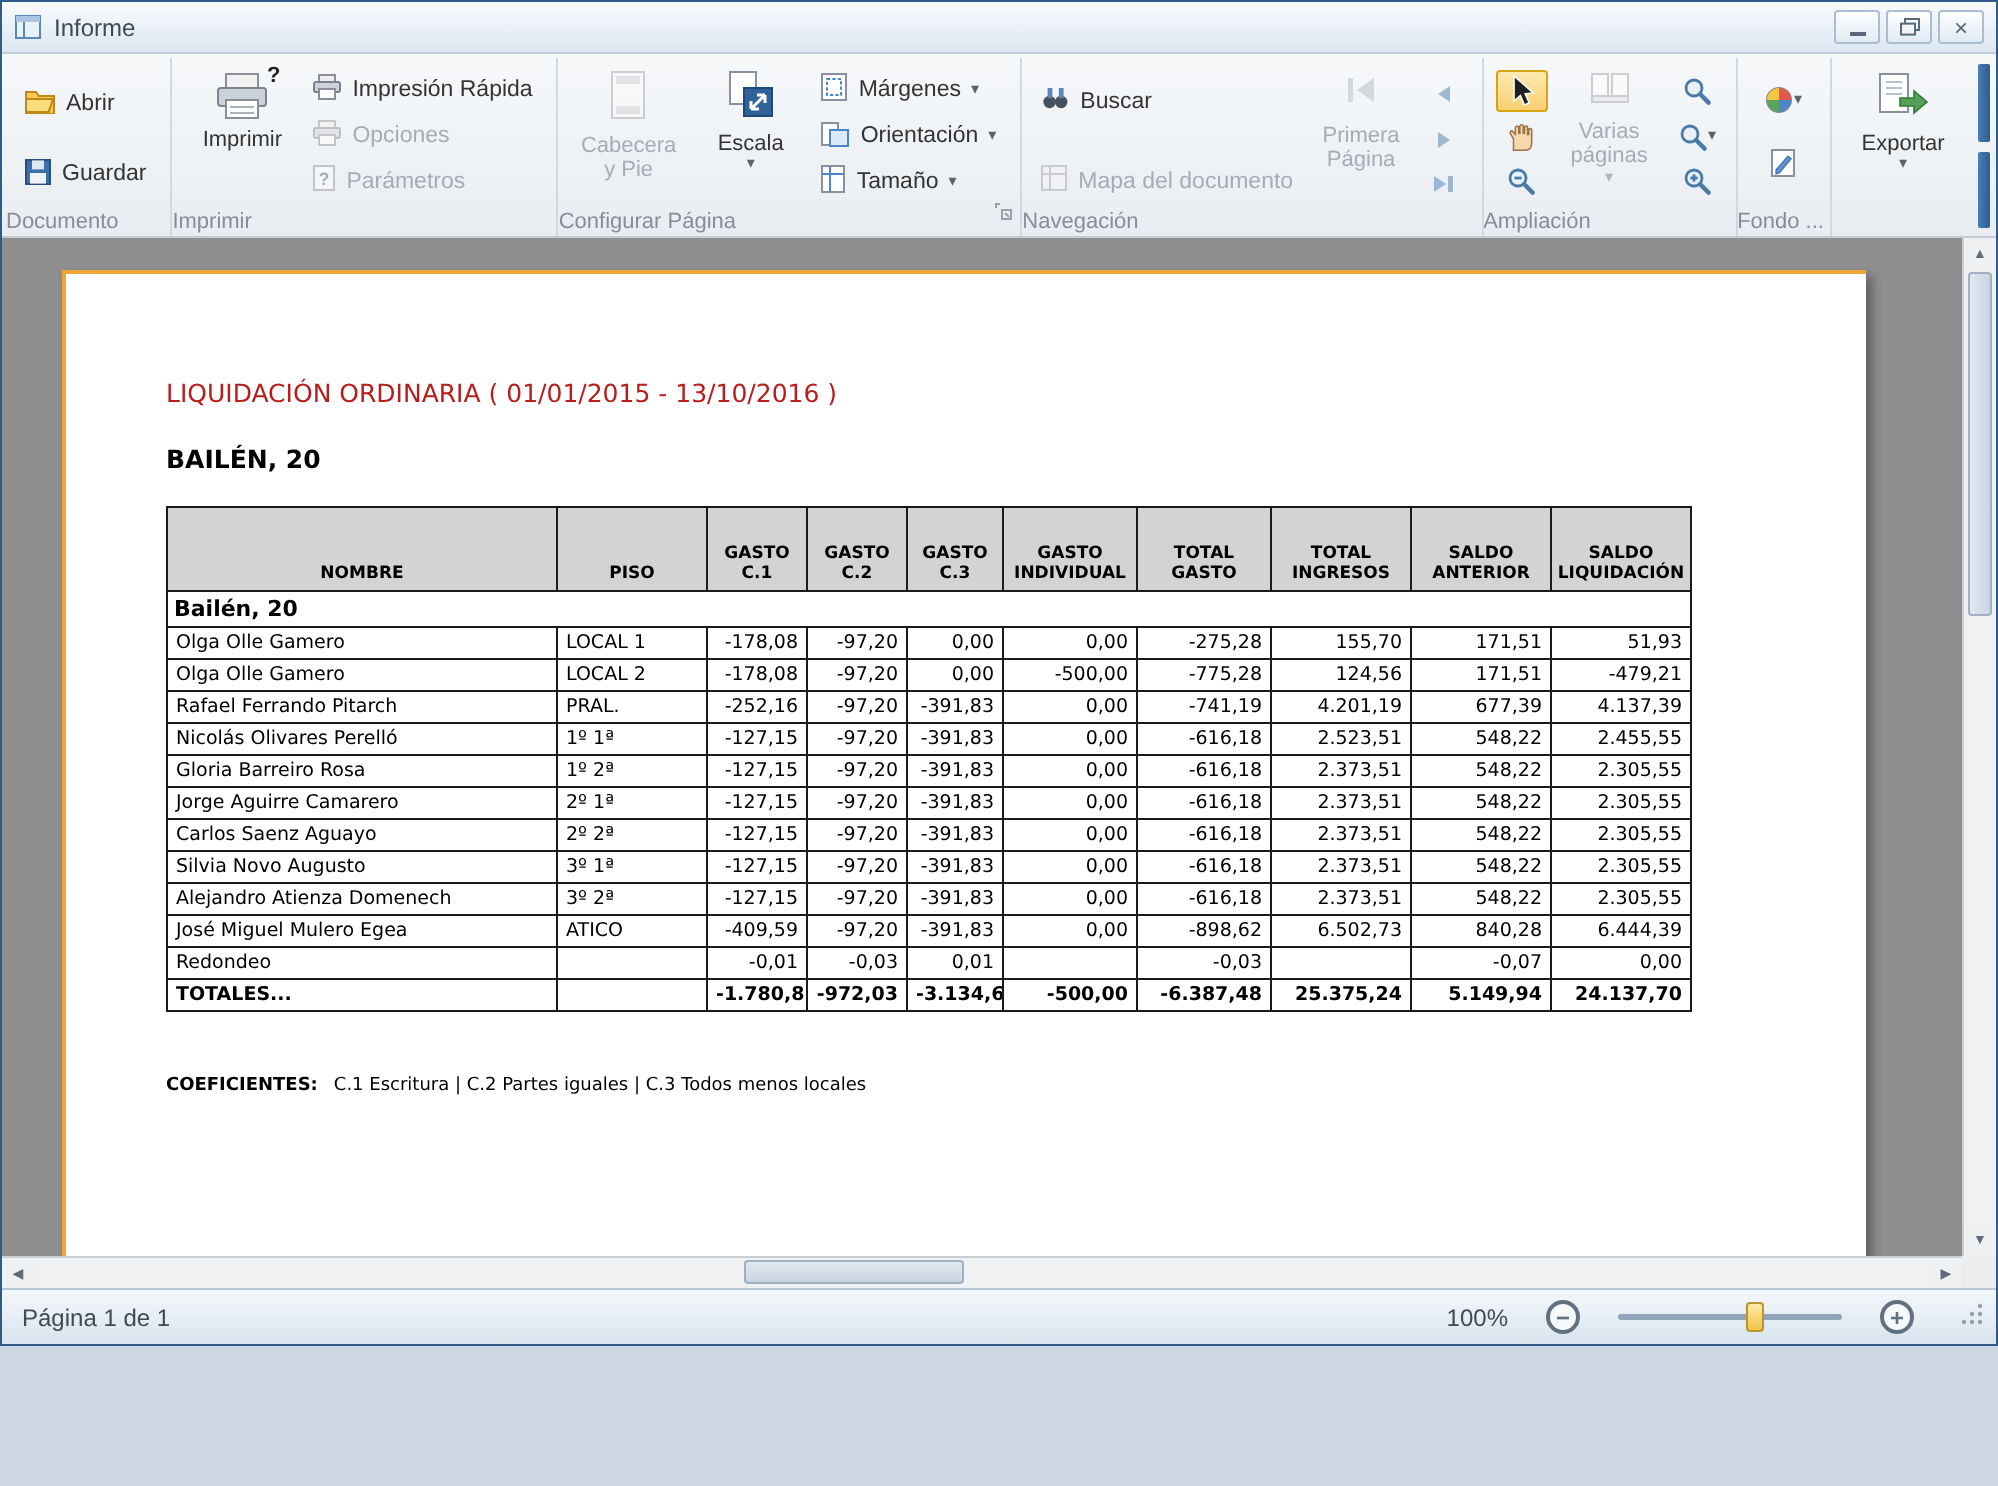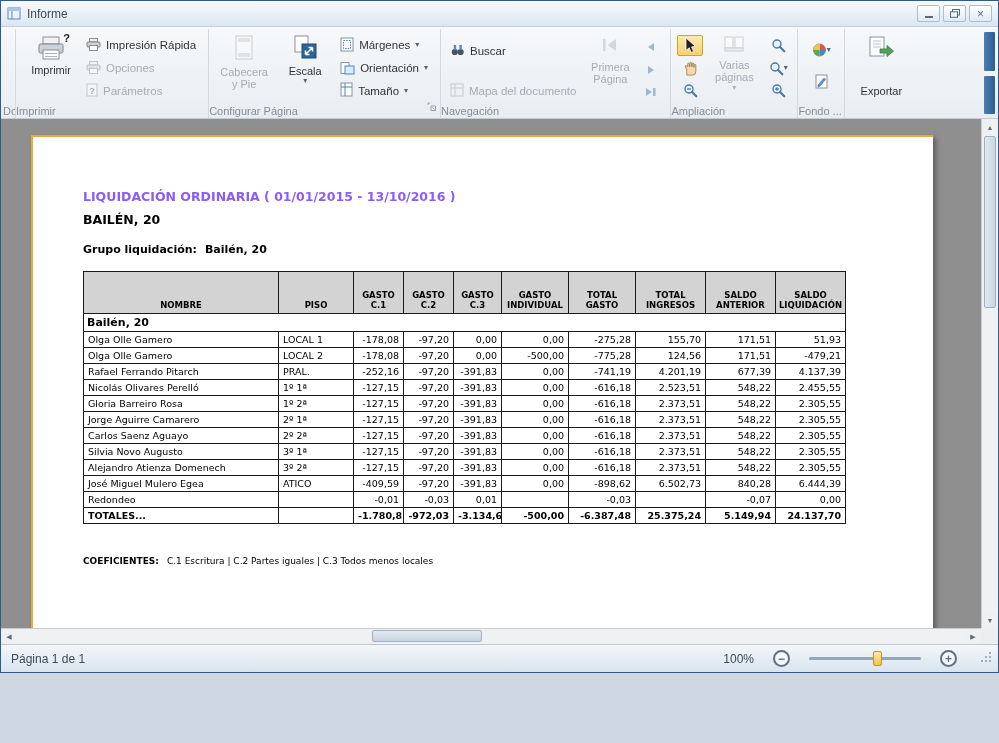--- a/index.html
+++ b/index.html
@@ -43,21 +43,21 @@
   .launcher { position:absolute; right:3px; bottom:2px; }
   .ribbon-strip { margin-left:auto; width:13px; display:flex; flex-direction:column; gap:5px; padding:3px 1px 4px; }
   .ribbon-strip div { flex:1; background:linear-gradient(90deg,#4a7fb5,#2c5d8e); border-radius:1px; }
 
   
   .doc-area { position:relative; flex:1; background:#8f8f8f; overflow:hidden; }
   .page { position:absolute; left:30px; top:16px; width:902px; height:780px; background:#fff;
           border-top:2px solid #eda63a; border-left:2px solid #eda63a;
           box-shadow:3px 3px 5px rgba(0,0,0,.35); padding:52px 48px 0 50px;
           font-family:"DejaVu Sans",sans-serif; }
-  .rep-title { font-size:12.5px; font-weight:bold; color:#8b5cf6; margin-bottom:8px; }
+  .rep-title { font-size:12.5px; font-weight:normal; color:#b91c1c; margin-bottom:18px; }
   .rep-sub   { font-size:12.5px; font-weight:bold; color:#000; margin-bottom:16px; }
   .rep-grupo { font-size:11px; font-weight:bold; color:#000; margin-bottom:15px; }
   .rep-grupo .gv { margin-left:8px; }
 
   table.report { border-collapse:collapse; table-layout:fixed; width:762px; }
   table.report th { background:#d3d3d3; border:1px solid #1a1a1a; font-size:8.5px; font-weight:bold;
                     vertical-align:bottom; text-align:center; padding:3px 2px; height:42px; white-space:pre-line; }
   table.report td { border:1px solid #1a1a1a; font-size:9.5px; padding:2px 4px; height:16px;
                     overflow:hidden; white-space:nowrap; }
   td.al { text-align:left; } td.ar { text-align:right; }
@@ -123,20 +123,37 @@
       </div>
       <div class="win-btn">
           <span>×</span>
         </div>
     </div>
   </div>
 
   <div class="ribbon">
 
     <div class="group">
+      <div class="vcol" style="gap:13px; padding-top:9px;">
+        <div class="sbtn">
+          <span><svg width="16" height="13" viewBox="0 0 16 13">
+                <path d="M1 2h5l1.5 2H15v9H1z" fill="#f7c94c" stroke="#bd8a1a"></path>
+                <path d="M1 5.5h11.5l2 0-2.2 6.5H1z" fill="#fcdd7e" stroke="#bd8a1a"></path>
+              </svg></span>
+          <span>Abrir</span>
+        </div>
+        <div class="sbtn">
+          <span><svg width="14" height="14" viewBox="0 0 14 14">
+                <rect x="1" y="1" width="12" height="12" fill="#3f6fa8" stroke="#27507e"></rect>
+                <rect x="4" y="1.2" width="6" height="4.5" fill="#dce8f2"></rect>
+                <rect x="3" y="7.5" width="8" height="5.3" fill="#eef3f8"></rect>
+              </svg></span>
+          <span>Guardar</span>
+        </div>
+      </div>
       <div class="group-label">Documento</div>
     </div>
 
     <div class="group">
       <div class="bbtn">
         <span class="icon-wrap">
           <svg width="30" height="26" viewBox="0 0 30 26">
               <rect x="7" y="2" width="16" height="7" fill="#f2f2f2" stroke="#8a8f96"></rect>
               <rect x="3" y="9" width="24" height="9" rx="1.5" fill="#ccd2d9" stroke="#7c838c"></rect>
               <rect x="7" y="15" width="16" height="9" fill="#fff" stroke="#8a8f96"></rect>
@@ -349,21 +366,21 @@
           <svg width="13" height="15" viewBox="0 0 13 15">
               <rect x="1" y="1" width="11" height="13" fill="#fff" stroke="#8a90a0"></rect>
               <path d="M3 11 L9 4 l1.6 1.4 L4.6 12.5 L3 13 Z" fill="#5a96d2" stroke="#3a6ea5" stroke-width="0.6"></path>
             </svg>
         </div>
       </div>
       <div class="group-label">Fondo ...</div>
     </div>
 
     <div class="group" style="border-right:none;">
-      <div class="bbtn" style="width:60px;gap:20px;">
+      <div class="bbtn" style="width:60px;">
         <span><svg width="27" height="24" viewBox="0 0 27 24">
               <rect x="2" y="2" width="14" height="19" fill="#fff" stroke="#8a90a0"></rect>
               <line x1="5" y1="6" x2="13" y2="6" stroke="#b8c0c8"></line>
               <line x1="5" y1="9" x2="13" y2="9" stroke="#b8c0c8"></line>
               <line x1="5" y1="12" x2="13" y2="12" stroke="#b8c0c8"></line>
               <path d="M12 14 h7 v-3.5 l6.5 5.5 -6.5 5.5 V18 h-7 Z" fill="#57a05b" stroke="#2e7d32" stroke-width="0.8"></path>
             </svg></span>
         <span class="lbl">Exportar</span>
         <span class="caret">▾</span>
       </div>
@@ -373,23 +390,20 @@
     <div class="ribbon-strip">
         <div></div>
         <div></div>
       </div>
   </div>
 
   <div class="doc-area">
     <div class="page">
       <div class="rep-title">LIQUIDACIÓN ORDINARIA ( 01/01/2015 - 13/10/2016 )</div>
       <div class="rep-sub">BAILÉN, 20</div>
-      <div class="rep-grupo">
-        <span>Grupo liquidación:</span><span class="gv">Bailén, 20</span>
-      </div>
 
       <table class="report">
         <colgroup>
           <col style="width:195px">
             <col style="width:75px">
             <col style="width:50px">
             <col style="width:50px">
           <col style="width:48px">
             <col style="width:67px">
             <col style="width:67px">

